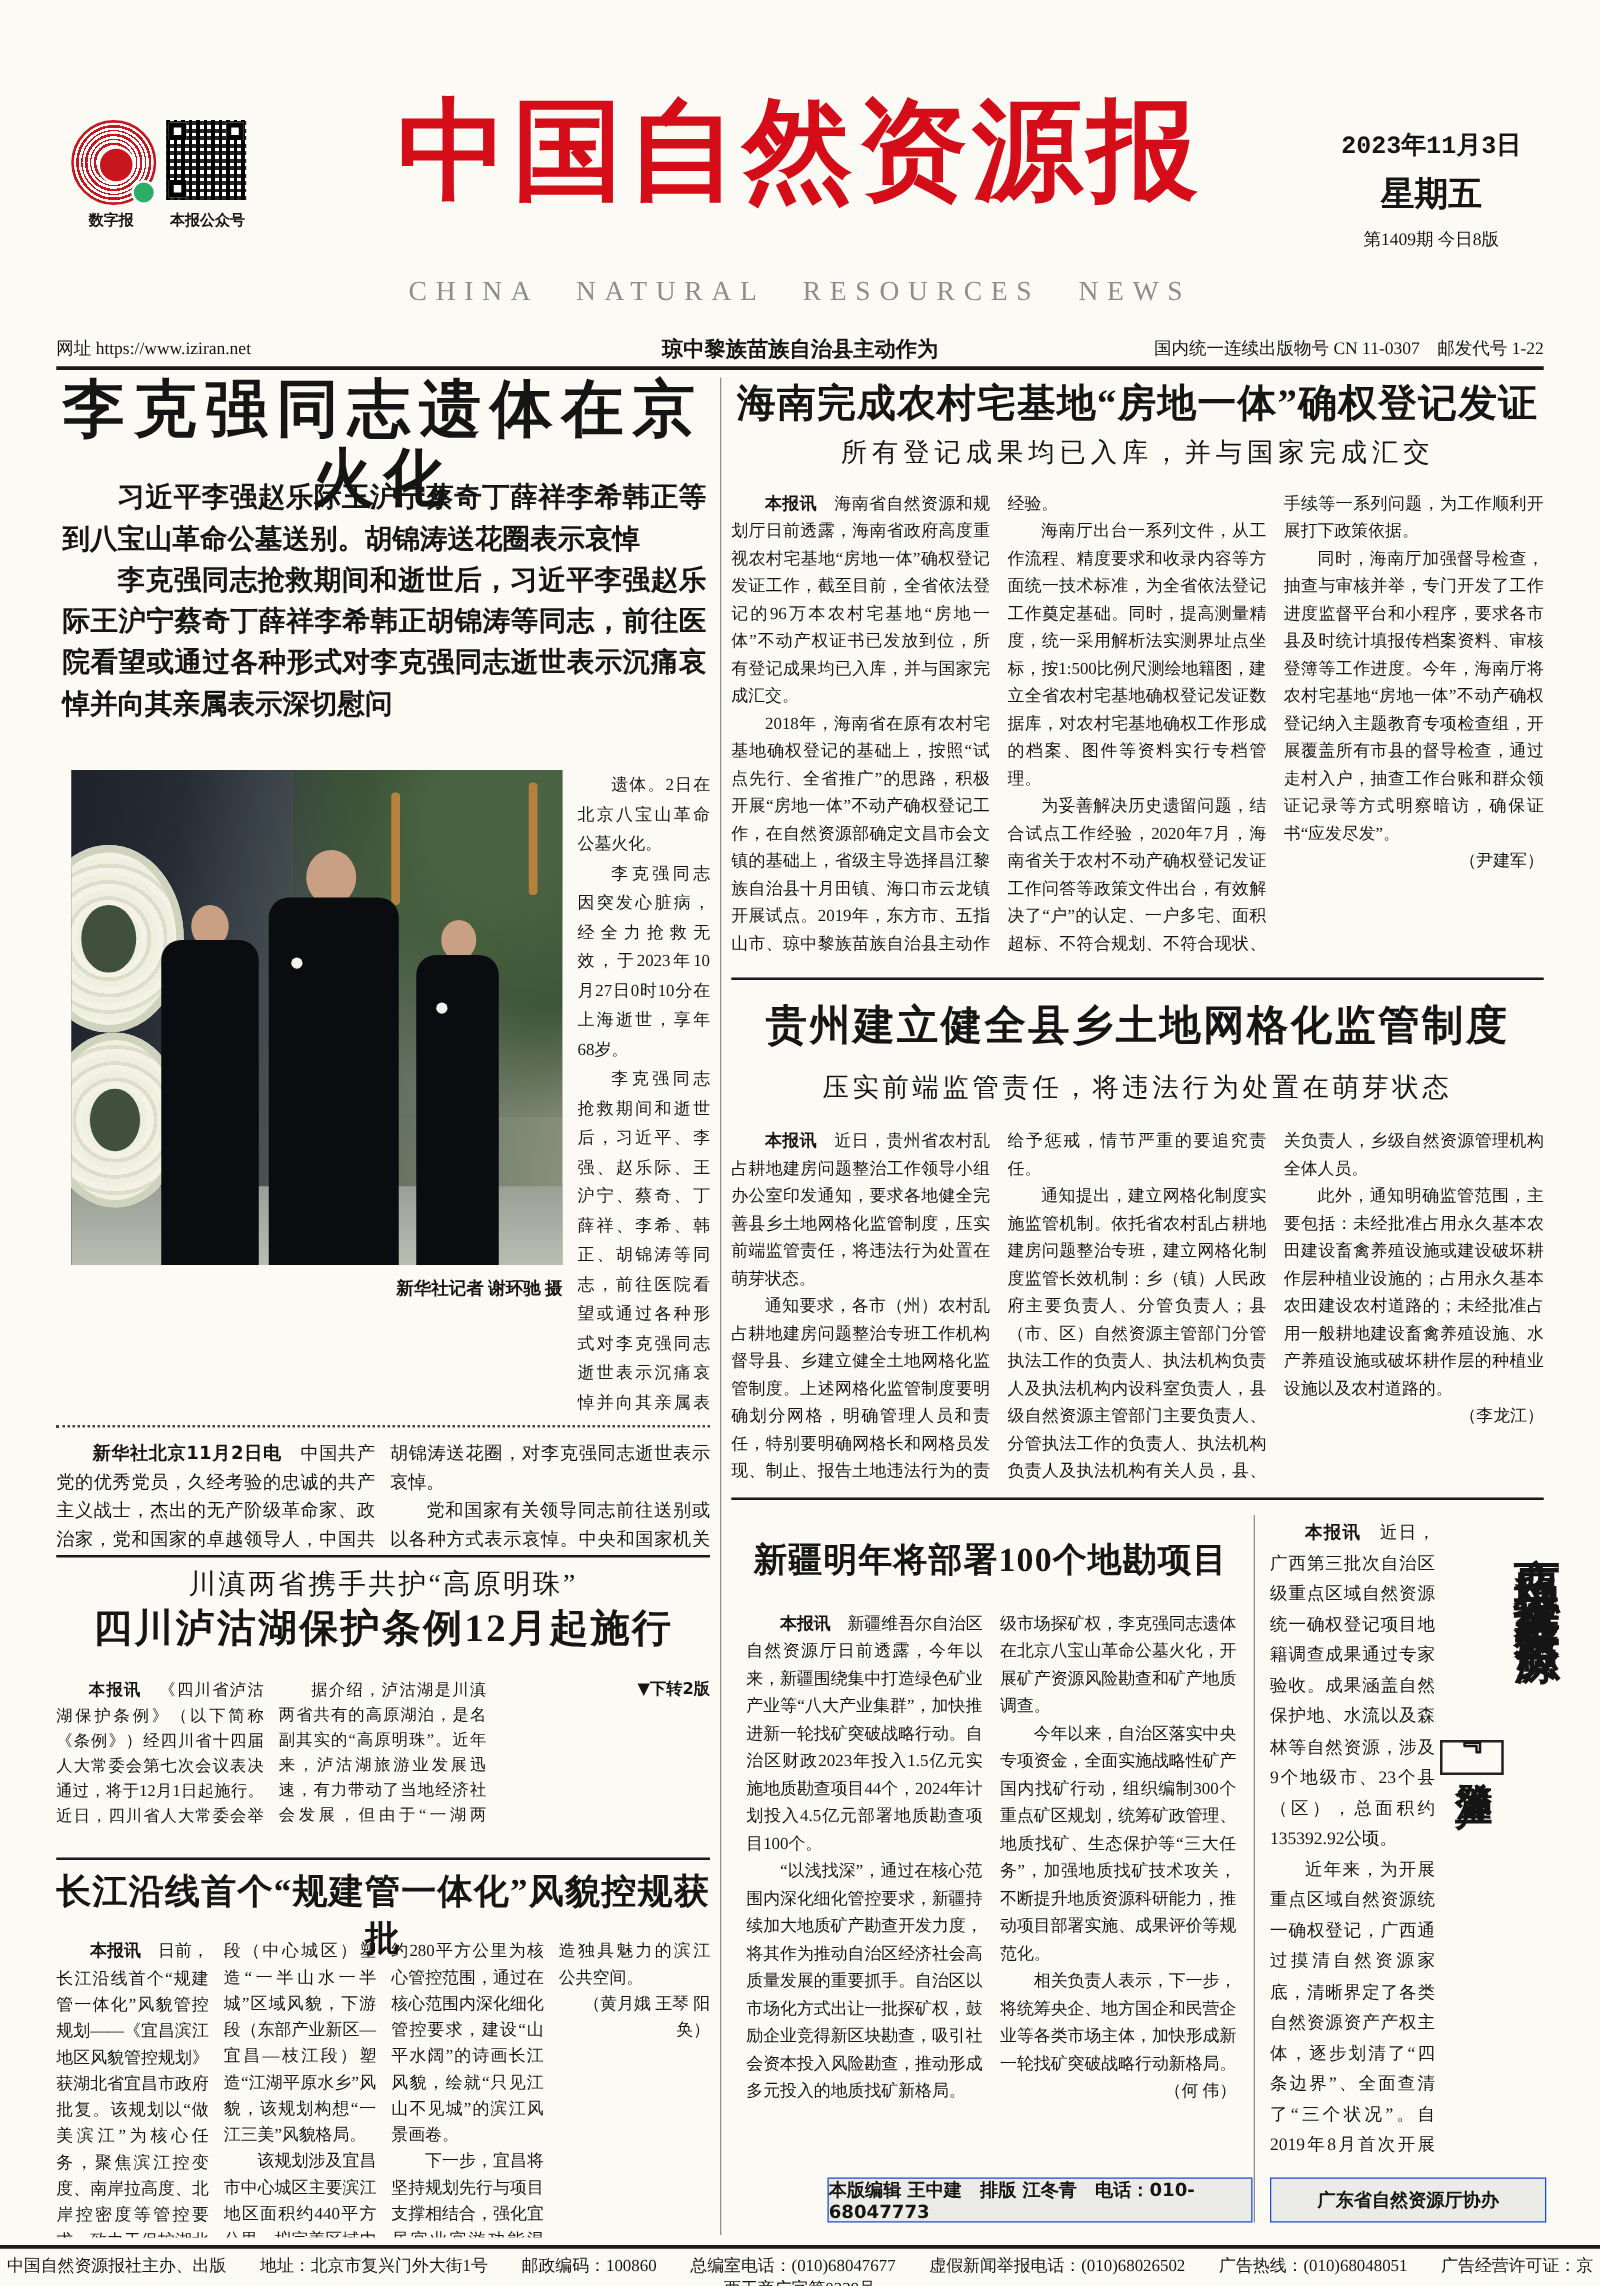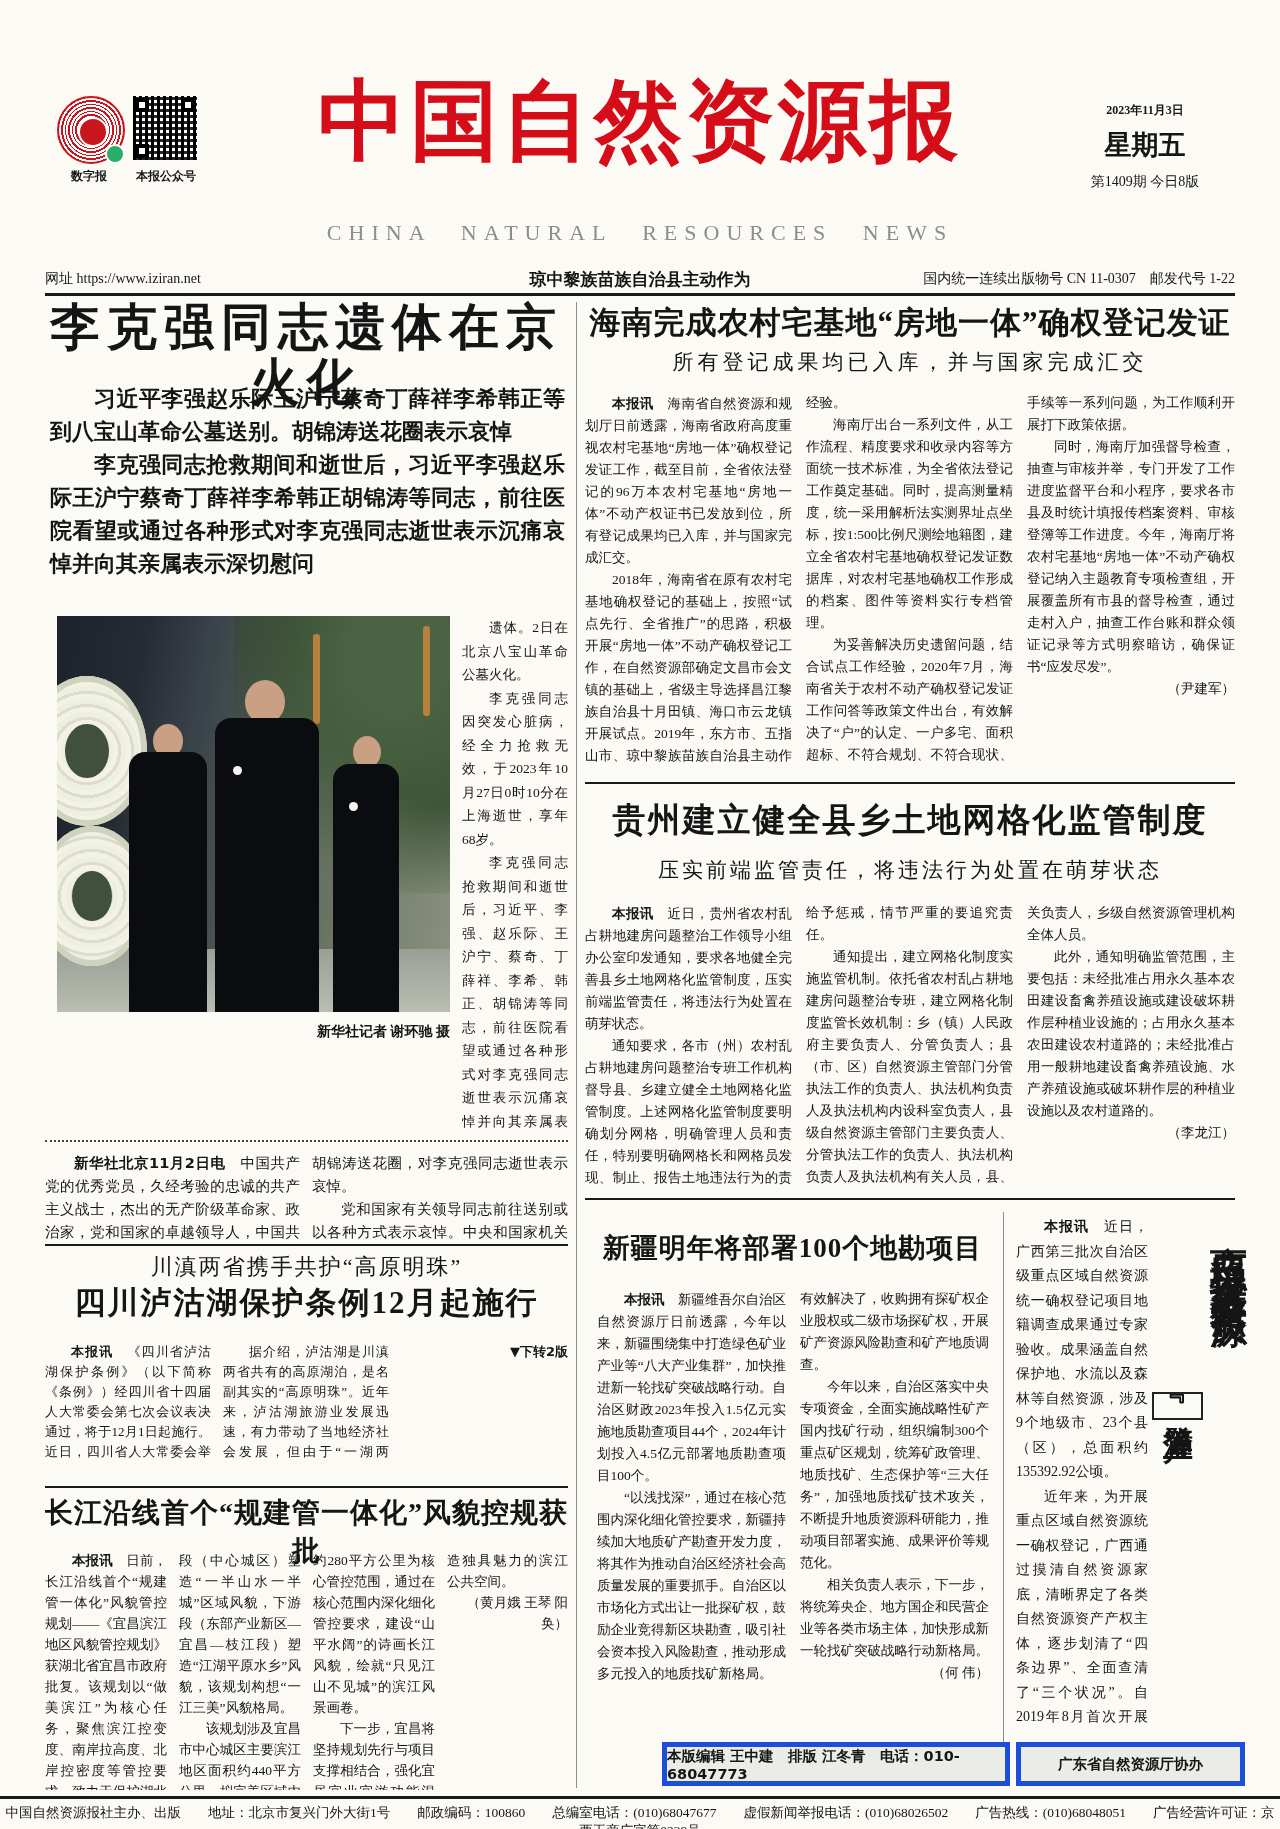--- a/index.html
+++ b/index.html
@@ -21,21 +21,21 @@
   .qr-blk{background:
      repeating-linear-gradient(0deg,rgba(0,0,0,.85) 0 3px,transparent 3px 6px),
      repeating-linear-gradient(90deg,#000 0 3px,#fff 3px 6px);}
   .finder{position:absolute;width:14px;height:14px;border:4px solid #000;background:#fff;box-sizing:border-box;}
   .qr-label{position:absolute;font-size:12px;font-weight:bold;text-align:center;width:80px;}
   .mast-title{position:absolute;left:0;right:0;top:74px;text-align:center;color:#d40d19;
      font-size:88px;font-weight:900;letter-spacing:4px;font-family:"Liberation Serif","DejaVu Serif",serif;line-height:1.1;}
   .mast-en{position:absolute;left:0;right:0;top:220px;text-align:center;color:#8d8d8d;
      font-size:22px;letter-spacing:7px;word-spacing:18px;font-family:"Liberation Serif",serif;}
   .dateblock{position:absolute;left:1055px;top:102px;width:180px;text-align:center;}
-  .dateblock .d1{font-size:12px;font-weight:bold;}
+  .dateblock .d1{font-size:20px;font-weight:bold;font-family:Liberation Mono, monospace;}
   .dateblock .d2{font-size:27px;font-weight:900;font-family:"DejaVu Sans",sans-serif;margin-top:8px;}
   .dateblock .d3{font-size:14px;margin-top:10px;}
   .infoline{position:absolute;top:270px;left:45px;width:1190px;font-size:14px;}
   .infoline .c{position:absolute;left:0;right:0;text-align:center;font-size:17px;font-weight:900;
      font-family:"DejaVu Sans",sans-serif;top:-2px;}
   .infoline .r{position:absolute;right:0;top:0;}
 
   
   .h-sans{font-family:"DejaVu Sans","Liberation Sans",sans-serif;font-weight:900;}
   .h-serif{font-family:"Liberation Serif","DejaVu Serif",serif;font-weight:900;}
@@ -91,21 +91,21 @@
   .gx-body{position:absolute;left:1016px;top:1214px;width:132px;height:515px;
      font-size:14px;line-height:24.5px;text-align:justify;overflow:hidden;}
   .gx-body p{margin:0;text-indent:2em;}
   .gx-title{position:absolute;left:1152px;top:1216px;height:566px;writing-mode:vertical-rl;
      font-size:37px;font-weight:900;letter-spacing:6px;
      font-family:"Liberation Serif","DejaVu Serif",serif;}
   .gx-title .line2{padding-top:168px;font-size:30px;letter-spacing:2px;}
   .gx-box{border:2px solid #222;padding:8px 3px;margin:6px 0;display:inline-block;}
 
   
-  .graybox{position:absolute;background:#ebebe8;border:5px solid #1d4ed8;display:flex;
+  .graybox{position:absolute;background:#ebebe8;border:1px solid #1d4ed8;display:flex;
      align-items:center;justify-content:center;font-size:14.5px;font-weight:bold;
      font-family:"DejaVu Sans",sans-serif;}
   .footerline{position:absolute;left:0;top:1804px;width:1280px;text-align:center;font-size:13.5px;}
 </style>
 </head>
 <body>
 
 <div class="page">
 
   <div>
@@ -278,21 +278,21 @@
   <div class="vline" style="left:1003px;top:1212px;height:566px;"></div>
 
   <div>
     <div class="xj-head h-serif">新疆明年将部署100个地勘项目</div>
     <div class="cols" style="left:597px;top:1288px;width:392px;height:430px;gap:14px;font-size:13.5px;line-height:22px;">
       <div class="col" style="width:189px;">
         <p><b class="lead-in">本报讯　</b><span>新疆维吾尔自治区自然资源厅日前透露，今年以来，新疆围绕集中打造绿色矿业产业等“八大产业集群”，加快推进新一轮找矿突破战略行动。自治区财政2023年投入1.5亿元实施地质勘查项目44个，2024年计划投入4.5亿元部署地质勘查项目100个。</span></p>
         <p>“以浅找深”，通过在核心范围内深化细化管控要求，新疆持续加大地质矿产勘查开发力度，将其作为推动自治区经济社会高质量发展的重要抓手。自治区以市场化方式出让一批探矿权，鼓励企业竞得新区块勘查，吸引社会资本投入风险勘查，推动形成多元投入的地质找矿新格局。</p>
       </div>
       <div class="col" style="width:189px;">
-        <p class="noind">有效解决了，收购拥有探矿权企业股权或二级市场探矿权，开展矿产资源风险勘查和矿产地质调查。</p>
+        <p class="noind">级市场探矿权，李克强同志遗体在北京八宝山革命公墓火化，开展矿产资源风险勘查和矿产地质调查。</p>
         <p>今年以来，自治区落实中央专项资金，全面实施战略性矿产国内找矿行动，组织编制300个重点矿区规划，统筹矿政管理、地质找矿、生态保护等“三大任务”，加强地质找矿技术攻关，不断提升地质资源科研能力，推动项目部署实施、成果评价等规范化。</p>
         <p>相关负责人表示，下一步，将统筹央企、地方国企和民营企业等各类市场主体，加快形成新一轮找矿突破战略行动新格局。</p>
         <p class="sig">（何 伟）</p>
       </div>
     </div>
   </div>
 
   <div>
     <div class="gx-body">
       <p><b class="lead-in">本报讯　</b><span>近日，广西第三批次自治区级重点区域自然资源统一确权登记项目地籍调查成果通过专家验收。成果涵盖自然保护地、水流以及森林等自然资源，涉及9个地级市、23个县（区），总面积约135392.92公顷。</span></p>

